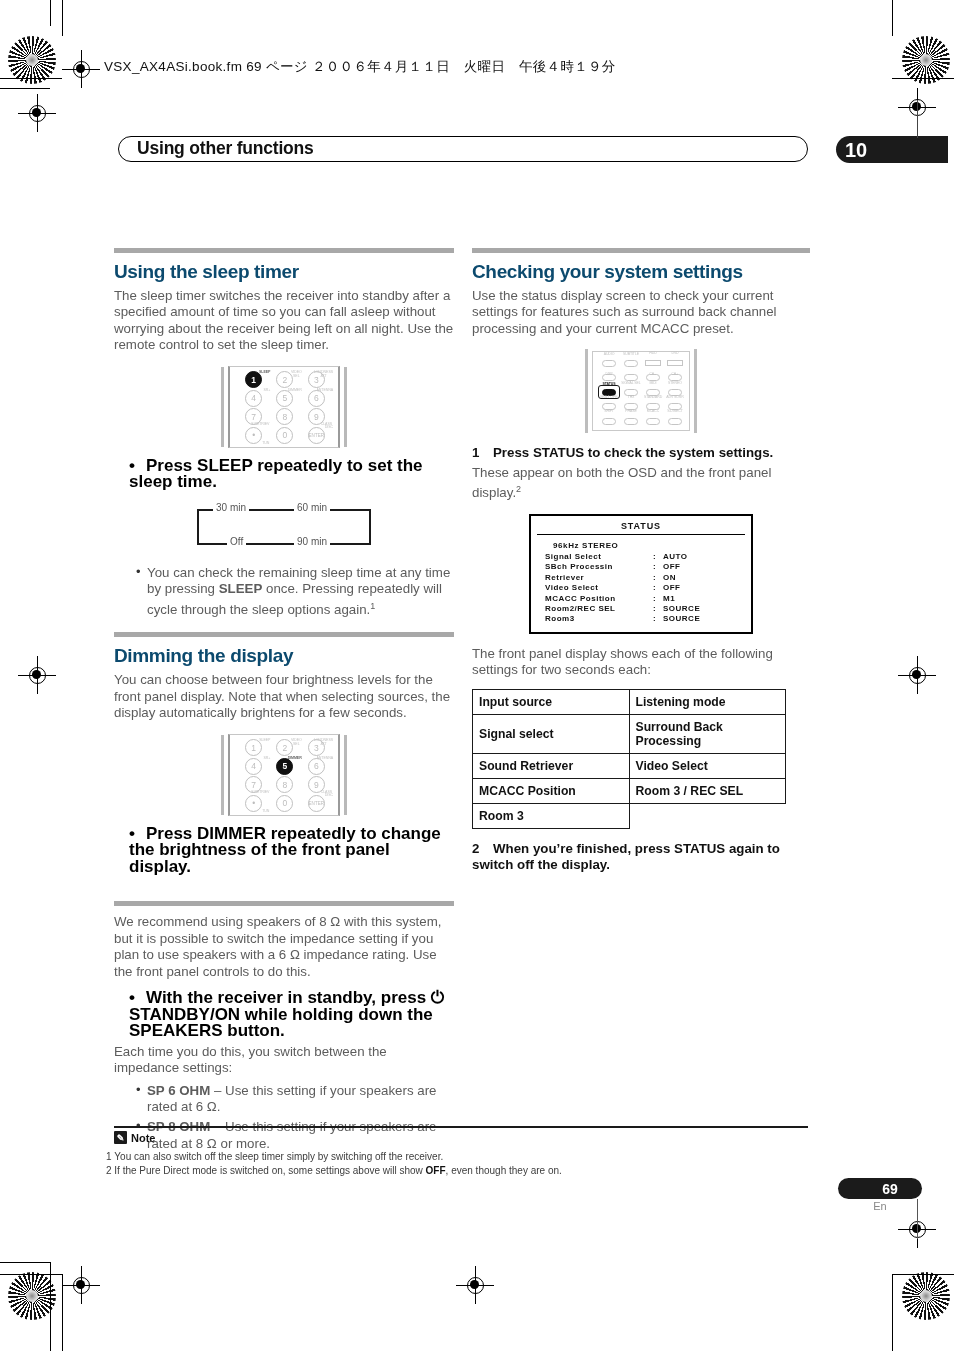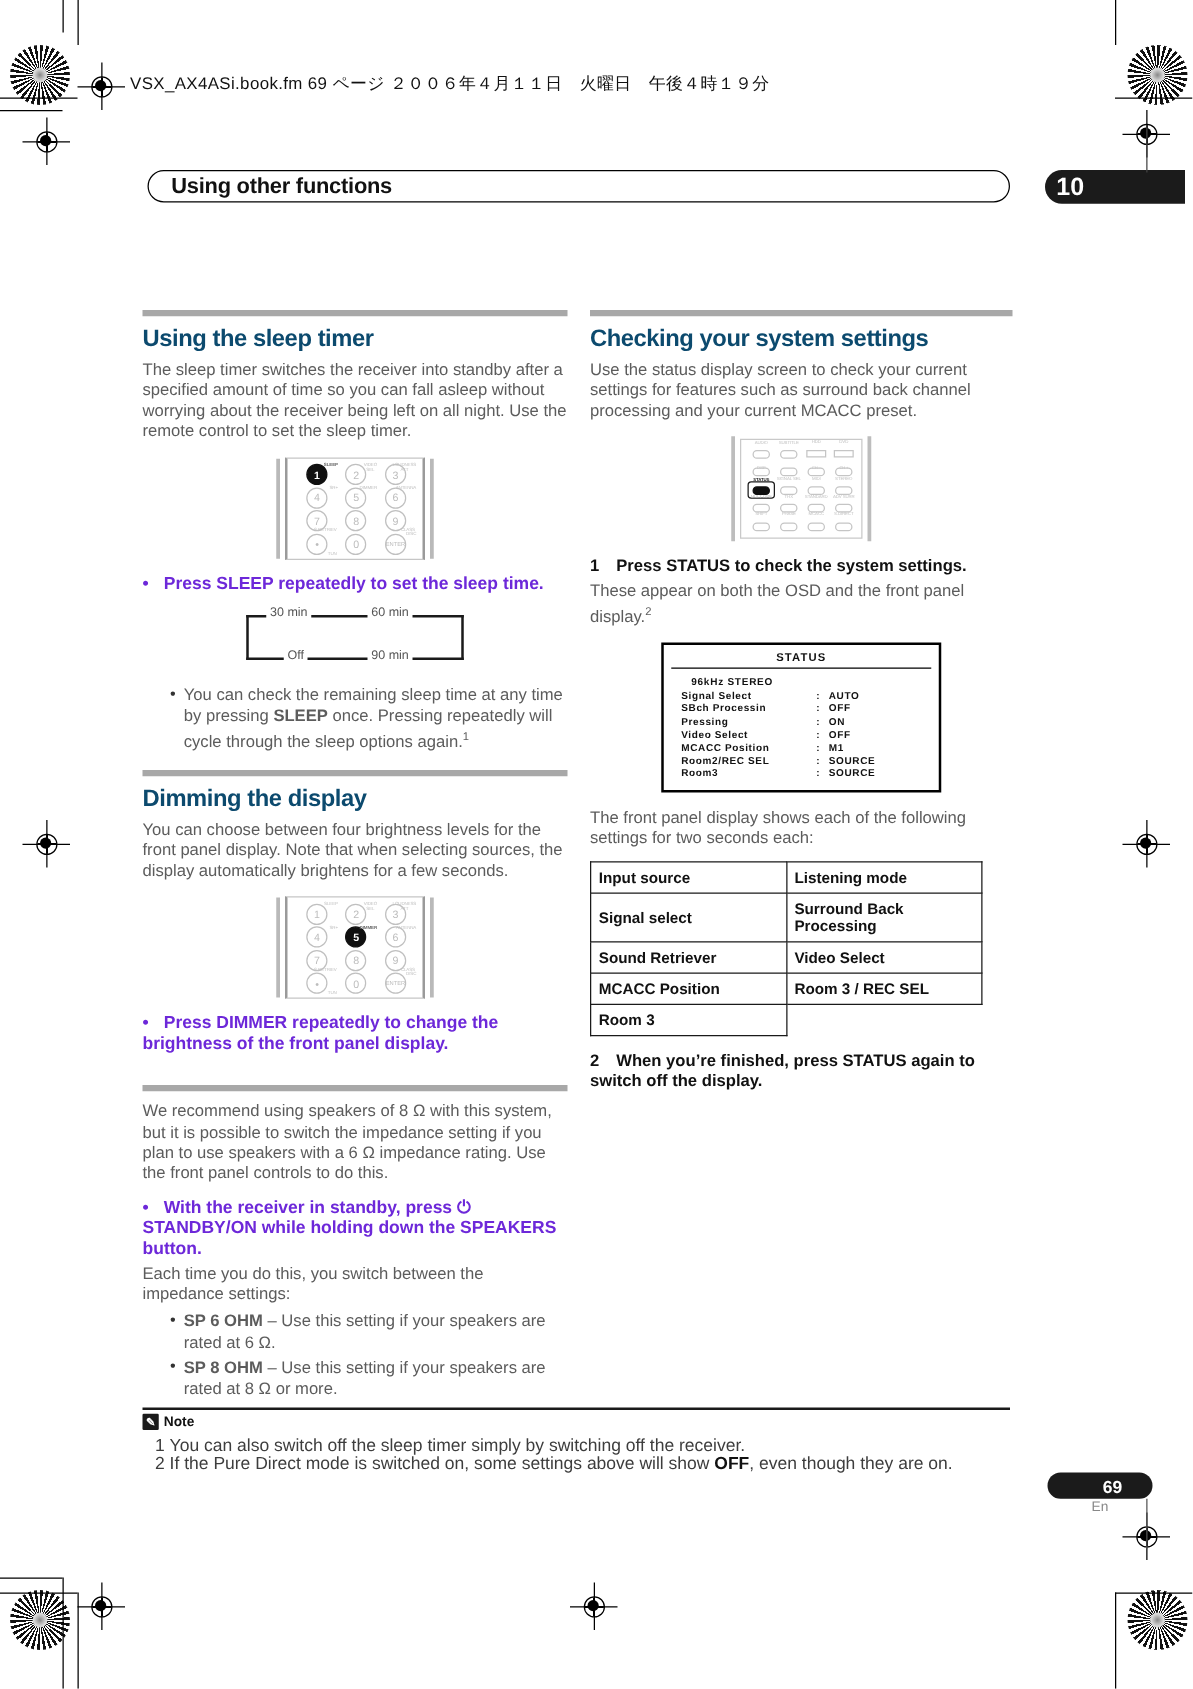--- a/index.html
+++ b/index.html
@@ -139,25 +139,25 @@
     color: #0c4a6e;
   }
   p.body {
     font-size: 13.3px;
     line-height: 16.4px;
     margin: 0 0 6px 0;
     color: #5c5c5c;
   }
 
   .bullet-head {
-    font-size: 14px;
+    font-size: 17px;
     line-height: 16.6px;
     font-weight: bold;
-    color: #6d28d9;
-    margin: 10px 0 4px 0;
+    color: #000000;
+    margin: 10px 0 4px 15px;
     position: relative;
     padding-left: 0;
   }
   .bullet-head .dot { display:inline-block; width: 17px; }
 
   .step {
     font-size: 13.3px;
     line-height: 16.6px;
     font-weight: bold;
     color: #111;
@@ -412,24 +412,24 @@
     background: #1a1a1a;
     display: inline-flex;
     align-items: center;
     justify-content: center;
     color: #fff;
     font-size: 9px;
     border-radius: 1px;
   }
   .footnotes {
     position: absolute;
-    left: 124px;
+    left: 106px;
     top: 1150px;
     width: 700px;
-    font-size: 14px;
+    font-size: 10px;
     line-height: 13.5px;
     color: #3d3d3d;
   }
   .footnotes b { color: #111; }
 
   
   .page-pill {
     position: absolute;
     left: 838px;
     top: 1178px;
@@ -782,21 +782,21 @@
         <span class="k">Signal Select</span>
         <span class="c">:</span>
         <span class="v">AUTO</span>
       </div>
     <div class="osd-row">
         <span class="k">SBch Processin</span>
         <span class="c">:</span>
         <span class="v">OFF</span>
       </div>
     <div class="osd-row">
-        <span class="k">Pressing</span>
+        <span class="k">Retriever</span>
         <span class="c">:</span>
         <span class="v">ON</span>
       </div>
     <div class="osd-row">
         <span class="k">Video Select</span>
         <span class="c">:</span>
         <span class="v">OFF</span>
       </div>
     <div class="osd-row">
         <span class="k">MCACC Position</span>

